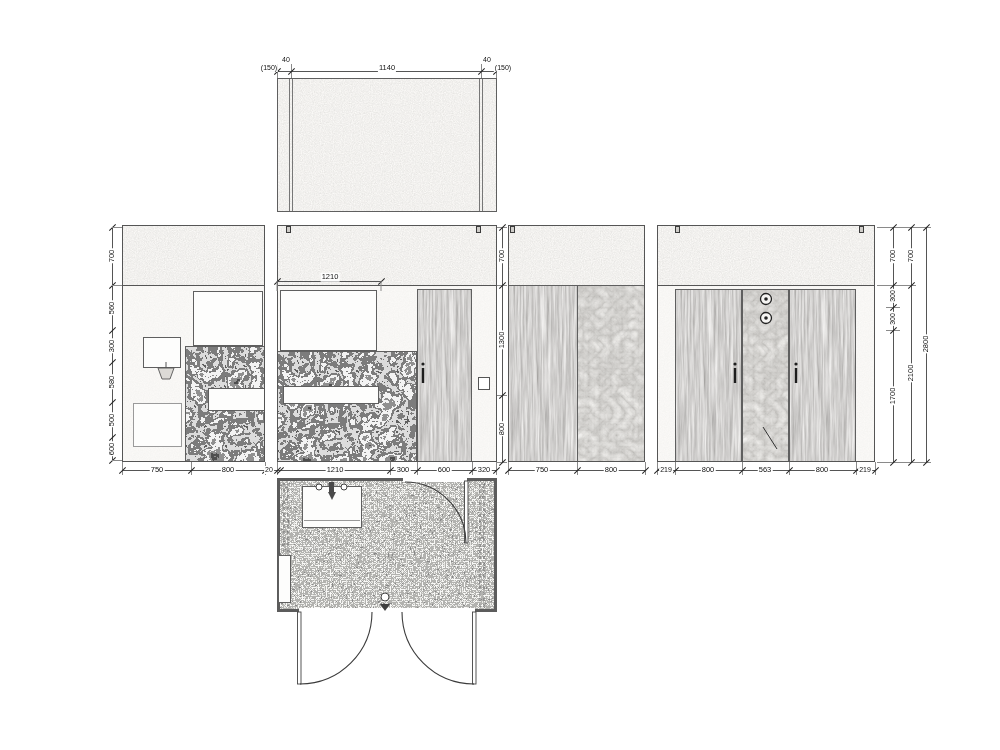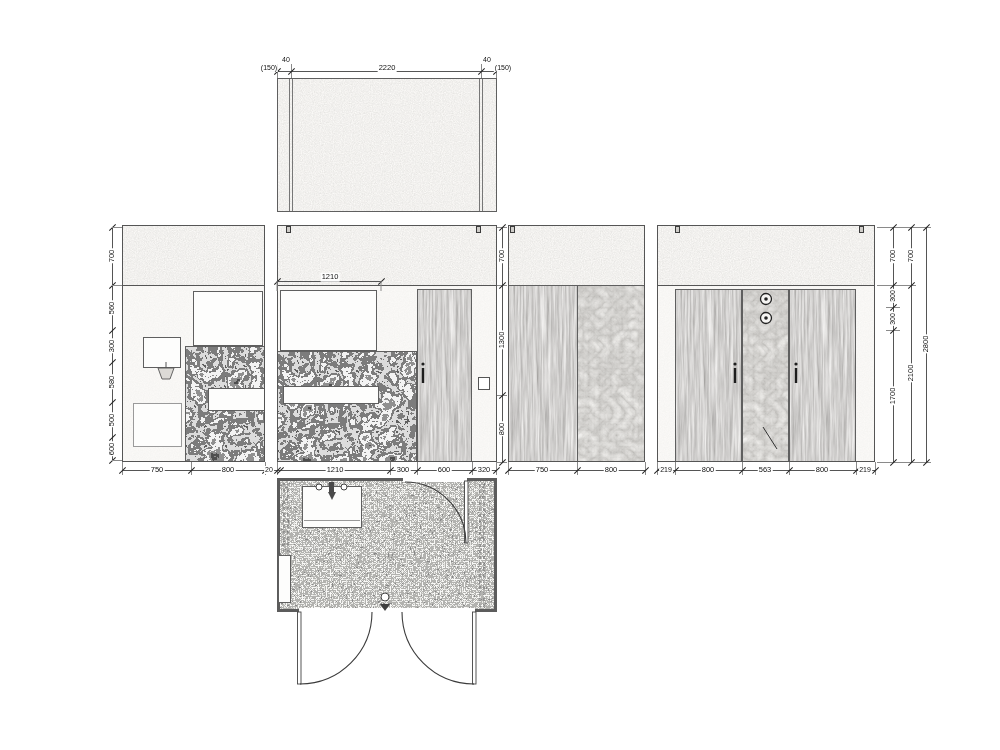--- a/index.html
+++ b/index.html
@@ -104,21 +104,21 @@
 <div class="vline ext" style="left:277px;top:64px;height:14px"></div>
 <div class="vline ext" style="left:291px;top:64px;height:14px"></div>
 <div class="vline ext" style="left:481px;top:64px;height:14px"></div>
 <div class="vline ext" style="left:496px;top:64px;height:14px"></div>
 <i class="tick" style="left:273px;top:71px"></i>
 <i class="tick" style="left:287px;top:71px"></i>
 <i class="tick" style="left:477px;top:71px"></i>
 <i class="tick" style="left:492px;top:71px"></i>
 <span class="dlab small" style="left:269px;top:68px">(150)</span>
 <span class="dlab small" style="left:286px;top:60px">40</span>
-<span class="dlab" style="left:387px;top:68px">2220</span>
+<span class="dlab" style="left:387px;top:68px">1140</span>
 <span class="dlab small" style="left:487px;top:60px">40</span>
 <span class="dlab small" style="left:503px;top:68px">(150)</span>
 
 <div class="tex nob" style="left:122px;top:285px;width:143px;height:177px">
     <svg preserveAspectRatio="none">
       <rect width="100%" height="100%" filter="url(#fWall)"></rect>
     </svg>
   </div>
 <div class="tex nob" style="left:122px;top:225px;width:143px;height:60px">
     <svg preserveAspectRatio="none">

